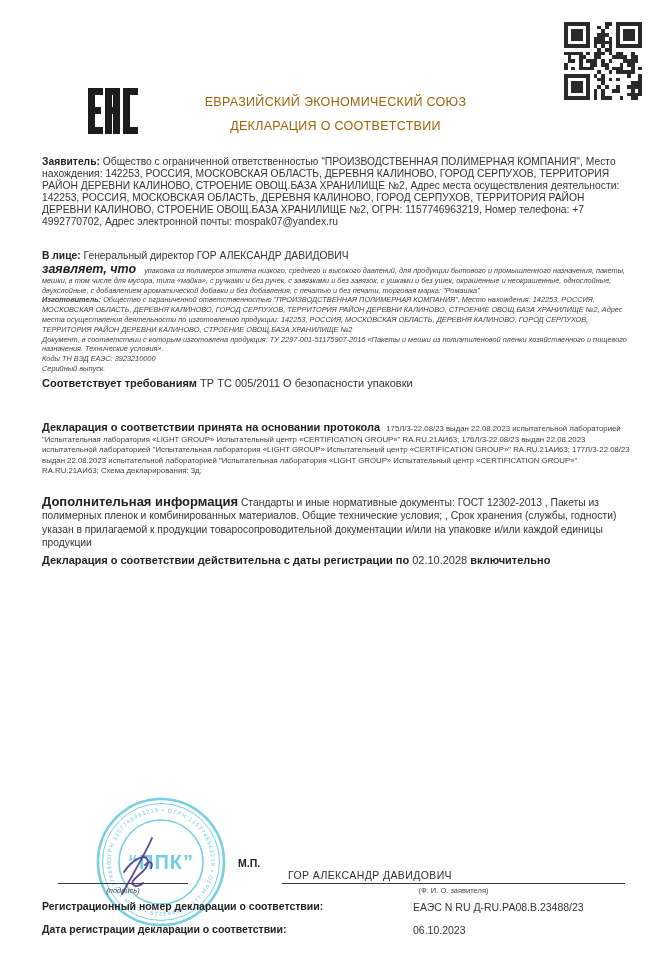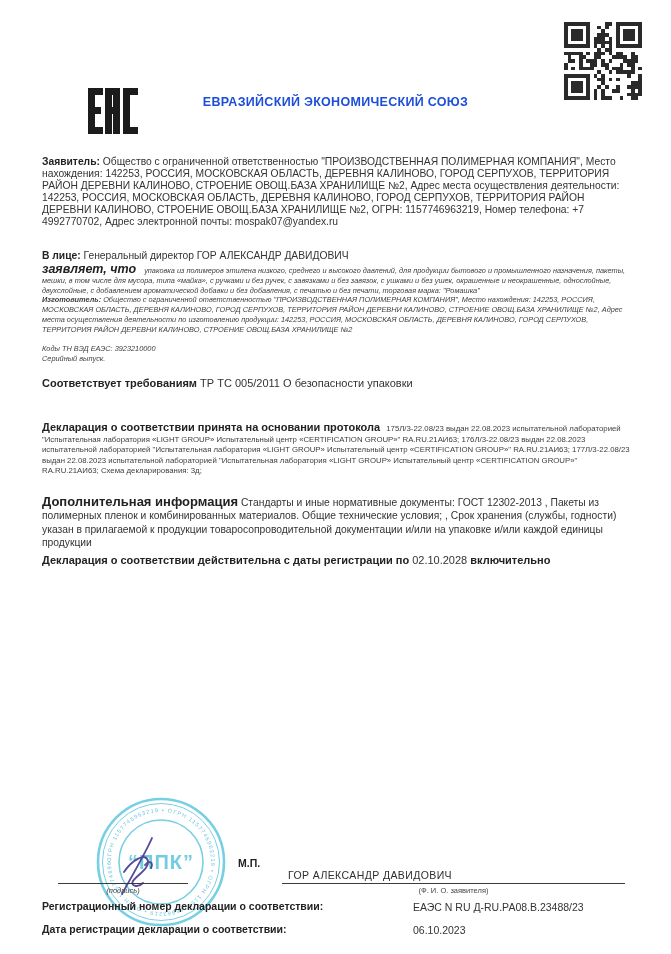--- a/index.html
+++ b/index.html
@@ -2,21 +2,21 @@
 <html><head>
 <meta charset="utf-8">
 <style>
   html,body{margin:0;padding:0;background:#ffffff;}
   #page{position:relative;width:671px;height:954px;background:#ffffff;overflow:hidden;
         font-family:"Liberation Sans",sans-serif;color:#333;}
   .abs{position:absolute;}
   
   #eac-logo{left:88px;top:86px;width:50px;height:50px;}
   #titles{left:0;top:95px;width:671px;text-align:center;}
-  .title-line{font-size:12.5px;font-weight:bold;color:#1d4ed8;letter-spacing:.3px;}
+  .title-line{font-size:12.5px;font-weight:normal;color:#a16207;letter-spacing:.3px;}
   .title-line + .title-line{margin-top:10px;}
   #qr{left:564px;top:22px;width:78px;height:78px;}
   
   .block{left:42px;width:592px;}
   .b-label{font-weight:bold;color:#222;}
   #applicant{top:156px;font-size:10.3px;line-height:12.1px;}
   #in-person{top:250px;font-size:10.3px;line-height:12.5px;}
   #declares{top:265px;width:594px;font-size:7.35px;line-height:9.8px;color:#3d3d3d;font-style:italic;}
   .declare-label{font-size:12.5px;font-weight:bold;color:#222;margin-right:6px;}
   #complies{top:377px;font-size:11px;line-height:13px;}
@@ -59,20 +59,21 @@
           <rect x="17" y="21" width="15" height="7"></rect>
         <rect x="35" y="2" width="7" height="46"></rect>
           <rect x="35" y="2" width="15" height="7"></rect>
         <rect x="35" y="41" width="15" height="7"></rect>
       </g>
     </svg>
   </div>
 
   <div class="abs" id="titles">
     <div class="title-line">ЕВРАЗИЙСКИЙ ЭКОНОМИЧЕСКИЙ СОЮЗ</div>
+    <div class="title-line">ДЕКЛАРАЦИЯ О СООТВЕТСТВИИ</div>
   </div>
 
   <div class="abs" id="qr">
     <svg viewBox="0 0 21 21" width="78" height="78" shape-rendering="crispEdges">
       <path id="qr-path" fill="#2a2a2a" d="M0 0h1v1h-1zM1 0h1v1h-1zM2 0h1v1h-1zM3 0h1v1h-1zM4 0h1v1h-1zM5 0h1v1h-1zM6 0h1v1h-1zM11 0h1v1h-1zM12 0h1v1h-1zM14 0h1v1h-1zM15 0h1v1h-1zM16 0h1v1h-1zM17 0h1v1h-1zM18 0h1v1h-1zM19 0h1v1h-1zM20 0h1v1h-1zM0 1h1v1h-1zM6 1h1v1h-1zM9 1h1v1h-1zM11 1h1v1h-1zM14 1h1v1h-1zM20 1h1v1h-1zM0 2h1v1h-1zM2 2h1v1h-1zM3 2h1v1h-1zM4 2h1v1h-1zM6 2h1v1h-1zM10 2h1v1h-1zM14 2h1v1h-1zM16 2h1v1h-1zM17 2h1v1h-1zM18 2h1v1h-1zM20 2h1v1h-1zM0 3h1v1h-1zM2 3h1v1h-1zM3 3h1v1h-1zM4 3h1v1h-1zM6 3h1v1h-1zM9 3h1v1h-1zM10 3h1v1h-1zM11 3h1v1h-1zM14 3h1v1h-1zM16 3h1v1h-1zM17 3h1v1h-1zM18 3h1v1h-1zM20 3h1v1h-1zM0 4h1v1h-1zM2 4h1v1h-1zM3 4h1v1h-1zM4 4h1v1h-1zM6 4h1v1h-1zM8 4h1v1h-1zM9 4h1v1h-1zM10 4h1v1h-1zM12 4h1v1h-1zM14 4h1v1h-1zM16 4h1v1h-1zM17 4h1v1h-1zM18 4h1v1h-1zM20 4h1v1h-1zM0 5h1v1h-1zM6 5h1v1h-1zM8 5h1v1h-1zM9 5h1v1h-1zM10 5h1v1h-1zM11 5h1v1h-1zM12 5h1v1h-1zM14 5h1v1h-1zM20 5h1v1h-1zM0 6h1v1h-1zM1 6h1v1h-1zM2 6h1v1h-1zM3 6h1v1h-1zM4 6h1v1h-1zM5 6h1v1h-1zM6 6h1v1h-1zM8 6h1v1h-1zM10 6h1v1h-1zM12 6h1v1h-1zM14 6h1v1h-1zM15 6h1v1h-1zM16 6h1v1h-1zM17 6h1v1h-1zM18 6h1v1h-1zM19 6h1v1h-1zM20 6h1v1h-1zM9 7h1v1h-1zM11 7h1v1h-1zM12 7h1v1h-1zM0 8h1v1h-1zM1 8h1v1h-1zM2 8h1v1h-1zM3 8h1v1h-1zM4 8h1v1h-1zM6 8h1v1h-1zM8 8h1v1h-1zM9 8h1v1h-1zM10 8h1v1h-1zM12 8h1v1h-1zM14 8h1v1h-1zM15 8h1v1h-1zM18 8h1v1h-1zM1 9h1v1h-1zM4 9h1v1h-1zM5 9h1v1h-1zM8 9h1v1h-1zM9 9h1v1h-1zM13 9h1v1h-1zM14 9h1v1h-1zM15 9h1v1h-1zM16 9h1v1h-1zM18 9h1v1h-1zM19 9h1v1h-1zM1 10h1v1h-1zM2 10h1v1h-1zM4 10h1v1h-1zM6 10h1v1h-1zM7 10h1v1h-1zM8 10h1v1h-1zM10 10h1v1h-1zM12 10h1v1h-1zM16 10h1v1h-1zM17 10h1v1h-1zM18 10h1v1h-1zM19 10h1v1h-1zM0 11h1v1h-1zM4 11h1v1h-1zM7 11h1v1h-1zM8 11h1v1h-1zM10 11h1v1h-1zM11 11h1v1h-1zM15 11h1v1h-1zM17 11h1v1h-1zM18 11h1v1h-1zM0 12h1v1h-1zM2 12h1v1h-1zM4 12h1v1h-1zM5 12h1v1h-1zM6 12h1v1h-1zM7 12h1v1h-1zM11 12h1v1h-1zM13 12h1v1h-1zM14 12h1v1h-1zM15 12h1v1h-1zM18 12h1v1h-1zM20 12h1v1h-1zM9 13h1v1h-1zM12 13h1v1h-1zM14 13h1v1h-1zM15 13h1v1h-1zM16 13h1v1h-1zM17 13h1v1h-1zM18 13h1v1h-1zM0 14h1v1h-1zM1 14h1v1h-1zM2 14h1v1h-1zM3 14h1v1h-1zM4 14h1v1h-1zM5 14h1v1h-1zM6 14h1v1h-1zM8 14h1v1h-1zM10 14h1v1h-1zM17 14h1v1h-1zM20 14h1v1h-1zM0 15h1v1h-1zM6 15h1v1h-1zM9 15h1v1h-1zM10 15h1v1h-1zM12 15h1v1h-1zM14 15h1v1h-1zM20 15h1v1h-1zM0 16h1v1h-1zM2 16h1v1h-1zM3 16h1v1h-1zM4 16h1v1h-1zM6 16h1v1h-1zM10 16h1v1h-1zM18 16h1v1h-1zM19 16h1v1h-1zM20 16h1v1h-1zM0 17h1v1h-1zM2 17h1v1h-1zM3 17h1v1h-1zM4 17h1v1h-1zM6 17h1v1h-1zM9 17h1v1h-1zM11 17h1v1h-1zM14 17h1v1h-1zM17 17h1v1h-1zM18 17h1v1h-1zM19 17h1v1h-1zM20 17h1v1h-1zM0 18h1v1h-1zM2 18h1v1h-1zM3 18h1v1h-1zM4 18h1v1h-1zM6 18h1v1h-1zM8 18h1v1h-1zM10 18h1v1h-1zM13 18h1v1h-1zM14 18h1v1h-1zM18 18h1v1h-1zM20 18h1v1h-1zM0 19h1v1h-1zM6 19h1v1h-1zM8 19h1v1h-1zM10 19h1v1h-1zM17 19h1v1h-1zM18 19h1v1h-1zM19 19h1v1h-1zM20 19h1v1h-1zM0 20h1v1h-1zM1 20h1v1h-1zM2 20h1v1h-1zM3 20h1v1h-1zM4 20h1v1h-1zM5 20h1v1h-1zM6 20h1v1h-1zM8 20h1v1h-1zM10 20h1v1h-1zM11 20h1v1h-1zM12 20h1v1h-1zM15 20h1v1h-1zM18 20h1v1h-1zM19 20h1v1h-1z"></path>
     </svg>
   </div>
 
   <div class="abs block" id="applicant">
     <b class="b-label">Заявитель:</b>
@@ -84,20 +85,21 @@
     <span>Генеральный директор ГОР АЛЕКСАНДР ДАВИДОВИЧ</span>
   </div>
 
   <div class="abs block" id="declares">
     <b class="declare-label">заявляет, что</b>
     <span>упаковка из полимеров этилена низкого, среднего и высокого давлений, для продукции бытового и промышленного назначения, пакеты, мешки, в том числе для мусора, типа «майка», с ручками и без ручек, с завязками и без завязок, с ушками и без ушек, окрашенные и неокрашенные, однослойные, двухслойные, с добавлением ароматической добавки и без добавления, с печатью и без печати, торговая марка: "Ромашка"</span>
     <br>
     <b>Изготовитель:</b>
     <span>Общество с ограниченной ответственностью "ПРОИЗВОДСТВЕННАЯ ПОЛИМЕРНАЯ КОМПАНИЯ", Место нахождения: 142253, РОССИЯ, МОСКОВСКАЯ ОБЛАСТЬ, ДЕРЕВНЯ КАЛИНОВО, ГОРОД СЕРПУХОВ, ТЕРРИТОРИЯ РАЙОН ДЕРЕВНИ КАЛИНОВО, СТРОЕНИЕ ОВОЩ.БАЗА ХРАНИЛИЩЕ №2, Адрес места осуществления деятельности по изготовлению продукции: 142253, РОССИЯ, МОСКОВСКАЯ ОБЛАСТЬ, ДЕРЕВНЯ КАЛИНОВО, ГОРОД СЕРПУХОВ, ТЕРРИТОРИЯ РАЙОН ДЕРЕВНИ КАЛИНОВО, СТРОЕНИЕ ОВОЩ.БАЗА ХРАНИЛИЩЕ №2</span>
     <br>
+    <span>Документ, в соответствии с которым изготовлена продукция: ТУ 2297-001-51175907-2016 «Пакеты и мешки из полиэтиленовой пленки хозяйственного и пищевого назначения. Технические условия».</span>
     <br>
     <span>Коды ТН ВЭД ЕАЭС: 3923210000</span>
     <br>
     <span>Серийный выпуск.</span>
   </div>
 
   <div class="abs block" id="complies">
     <b class="b-label">Соответствует требованиям</b>
     <span>ТР ТС 005/2011 О безопасности упаковки</span>
   </div>

